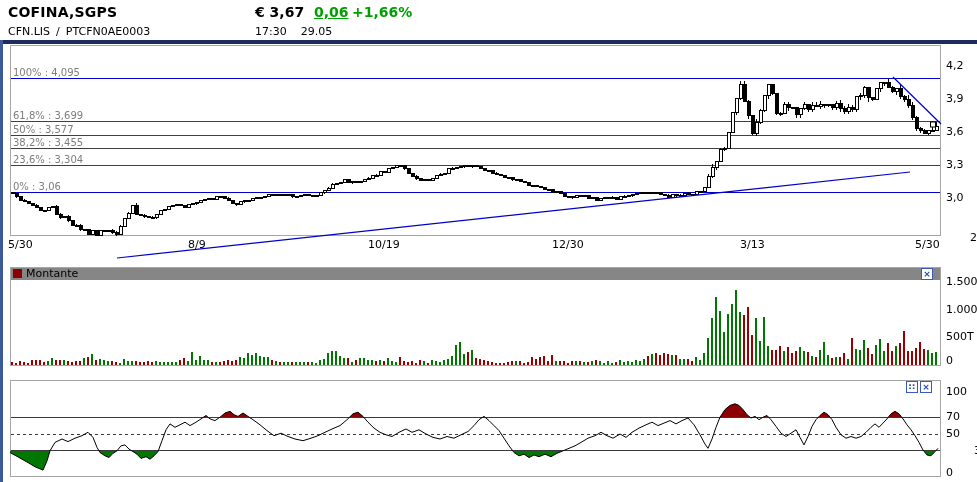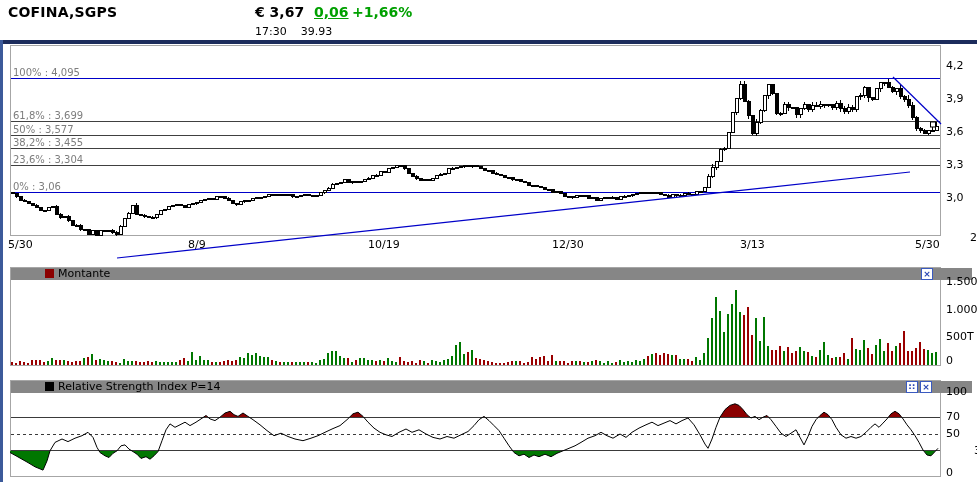--- a/index.html
+++ b/index.html
@@ -10,37 +10,40 @@
   #title{left:8px;top:4px;font-size:14px;font-weight:bold;letter-spacing:.2px;}
   #symline{left:8px;top:25px;font-size:11px;}
   #symline span{margin-right:6px;}
   #price{left:255px;top:4px;font-size:14px;font-weight:bold;}
   #chg{left:314px;top:4px;font-size:14px;font-weight:bold;text-decoration:underline;}
   #chgpct{left:352px;top:4px;font-size:14px;font-weight:bold;}
   #timedate{left:255px;top:25px;font-size:11px;}
   #timedate span{margin-right:14px;}
   #topbar{left:0;top:40px;width:977px;height:4px;}
   #leftbar{left:0;top:40px;width:3px;height:442px;}
-  .panel-header{position:absolute;left:11px;width:929px;height:12px;background:#868686;font-size:11px;line-height:12px;color:#000;padding-left:32px;}
+  .panel-header{position:absolute;left:11px;width:929px;height:12px;background:#868686;font-size:11px;line-height:12px;color:#000;}
   .legend-sq{display:inline-block;width:9px;height:9px;vertical-align:-1px;margin:0 4px 0 2px;}
   .winbtn{position:absolute;width:12px;height:12px;background:#fff;border:1px solid #3a5ac0;color:#2946b4;
           font:bold 9px/10px "DejaVu Sans",sans-serif;text-align:center;box-sizing:border-box;cursor:pointer;}
   svg{position:absolute;left:0;}
 </style>
 </head>
 <body>
 
 <div id="root">
 
   <div id="title" class="abs">COFINA,SGPS</div>
+  <div id="symline" class="abs">
+    <span>CFN.LIS</span><span>/</span><span>PTCFN0AE0003</span>
+  </div>
   <div id="price" class="abs">€ 3,67</div>
   <div id="chg" class="abs" style="color: rgb(0, 160, 0);">0,06</div>
   <div id="chgpct" class="abs" style="color: rgb(0, 160, 0);">+1,66%</div>
   <div id="timedate" class="abs">
-    <span>17:30</span><span>39.93</span>
+    <span>17:30</span><span>29.05</span>
   </div>
 
   <div id="topbar" class="abs" style="background: rgb(28, 44, 92);"></div>
   <div id="leftbar" class="abs" style="background: rgb(60, 90, 154);"></div>
 
   <svg id="priceSvg" class="abs" width="977" height="262" viewBox="0 0 977 262" style="top:0">
       <rect x="10.5" y="45.5" width="930" height="190" fill="#ffffff" stroke="#a6a6a6"></rect>
       <line x1="11" x2="940" y1="78.5" y2="78.5" stroke="#0000c8" stroke-width="1" shape-rendering="crispEdges"></line>
       <text x="13" y="75.5" font-size="10" fill="#7d7d7d" font-family="DejaVu Sans, sans-serif">100% : 4,095</text>
       <line x1="11" x2="940" y1="121.5" y2="121.5" stroke="#404040" stroke-width="1" shape-rendering="crispEdges"></line>
@@ -780,23 +783,20 @@
       <line x1="11" x2="940" y1="450.8" y2="450.8" stroke="#3a3a3a" stroke-width="1" shape-rendering="crispEdges"></line>
       <line x1="11" x2="940" y1="434" y2="434" stroke="#3a3a3a" stroke-width="1" stroke-dasharray="3,3" shape-rendering="crispEdges"></line>
       <path d="M10.0,452.5L16.0,455.8L22.0,459.2L28.0,462.6L35.0,466.8L43.0,470.1L47.0,460.9L50.0,450.8L55.0,442.4L62.0,439.0L68.0,441.6L75.0,438.2L82.0,435.7L88.0,432.3L93.0,437.4L97.0,447.4L100.0,452.5L105.0,455.8L109.0,457.5L113.0,453.3L117.0,450.8L121.0,445.8L125.0,444.9L129.0,449.1L133.0,451.6L137.0,454.2L141.0,458.4L146.0,456.7L150.0,459.2L154.0,455.8L158.0,451.6L162.0,440.7L166.0,429.8L170.0,423.9L175.0,427.3L180.0,424.8L185.0,422.2L190.0,425.6L196.0,422.2L201.0,418.9L206.0,415.5L210.0,418.9L215.0,420.6L220.0,417.2L225.0,413.0L230.0,411.3L234.0,414.7L238.0,416.4L243.0,413.0L248.0,416.4L253.0,419.7L260.0,424.8L267.0,430.6L274.0,435.7L281.0,433.2L288.0,436.5L295.0,439.0L303.0,440.7L311.0,438.2L318.0,435.7L325.0,432.3L332.0,429.0L340.0,425.6L347.0,419.7L353.0,413.8L358.0,412.2L363.0,416.4L368.0,422.2L374.0,428.1L380.0,432.3L386.0,434.8L392.0,436.5L399.0,432.3L406.0,429.0L412.0,432.3L419.0,429.8L426.0,434.0L433.0,437.4L440.0,439.0L447.0,436.5L454.0,438.2L461.0,434.8L468.0,431.5L474.0,425.6L479.0,419.7L484.0,416.4L489.0,420.6L494.0,425.6L499.0,430.6L504.0,438.2L509.0,445.8L514.0,452.5L519.0,455.8L524.0,454.2L529.0,457.5L534.0,455.0L539.0,456.7L545.0,454.2L551.0,456.7L557.0,453.3L563.0,450.8L569.0,448.3L575.0,445.8L581.0,442.4L588.0,438.2L595.0,435.7L601.0,432.3L607.0,435.7L613.0,438.2L620.0,434.0L626.0,437.4L632.0,432.3L639.0,428.1L646.0,424.8L652.0,422.2L658.0,425.6L664.0,423.1L670.0,420.6L676.0,423.9L682.0,420.6L688.0,418.0L694.0,424.8L700.0,434.8L705.0,444.1L708.0,448.3L712.0,439.0L716.0,427.3L720.0,417.2L725.0,409.6L730.0,405.4L735.0,403.8L739.0,405.4L743.0,409.6L747.0,414.7L751.0,418.0L755.0,416.4L759.0,419.7L763.0,417.2L767.0,415.5L771.0,419.7L776.0,426.4L781.0,433.2L786.0,436.5L791.0,433.2L796.0,429.8L800.0,437.4L804.0,444.9L808.0,436.5L812.0,426.4L816.0,419.7L820.0,415.5L824.0,412.2L828.0,414.7L832.0,419.7L836.0,427.3L841.0,434.8L846.0,438.2L851.0,436.5L856.0,438.2L861.0,436.5L866.0,432.3L871.0,427.3L875.0,423.9L879.0,427.3L883.0,423.1L887.0,418.9L891.0,413.8L895.0,411.3L899.0,413.8L903.0,418.9L907.0,424.8L911.0,429.8L915.0,435.7L919.0,442.4L923.0,450.0L927.0,455.0L931.0,455.8L935.0,451.6L938.0,448.3" fill="none" stroke="#000000" stroke-width="1"></path>
     </svg>
 
   <div class="panel-header" style="top:268px">
     <span class="legend-sq" id="volSq" style="background: rgb(139, 0, 0);"></span><span>Montante</span>
   </div>
   <div class="winbtn" style="left:921px;top:268px"><span>×</span></div>
 
-  <div class="panel-header" style="top:381px">
-    <span class="legend-sq" id="rsiSq" style="background: rgb(0, 0, 0);"></span><span>Relative Strength Index P=14</span>
-  </div>
   <div class="winbtn" style="left:906px;top:381px"><span>∷</span></div>
   <div class="winbtn" style="left:920px;top:381px"><span>×</span></div>
 
 <div class="tick" style="left: 946px; top: 59px;">4,2</div>
     <div class="tick" style="left: 946px; top: 92px;">3,9</div>
     <div class="tick" style="left: 946px; top: 125px;">3,6</div>
     <div class="tick" style="left: 946px; top: 158px;">3,3</div>
     <div class="tick" style="left: 946px; top: 191px;">3,0</div>
     <div class="tick" style="left: 946px; top: 231px; margin-left: 24px;">2,7</div>
     <div class="tick" style="left: 8px; top: 238px;">5/30</div>

